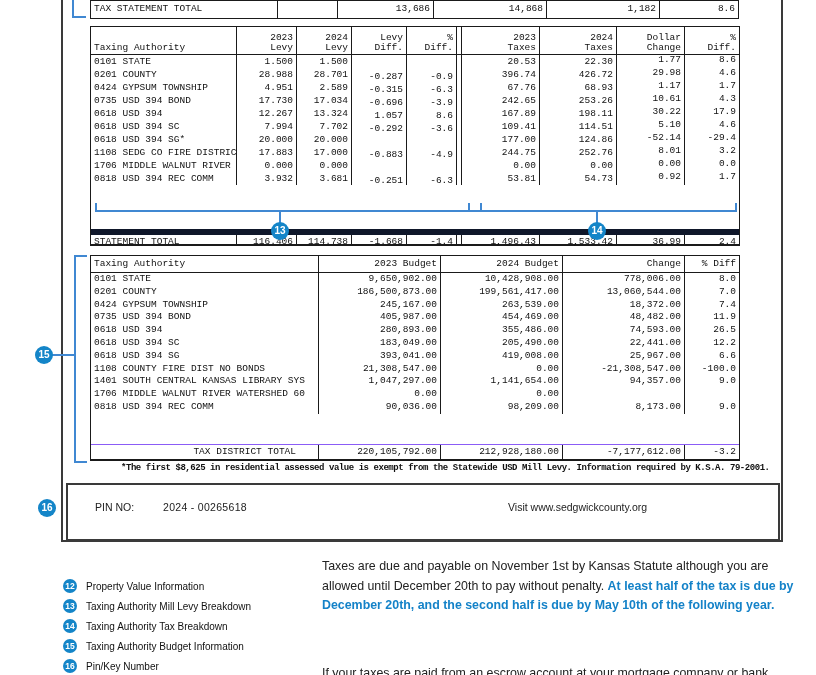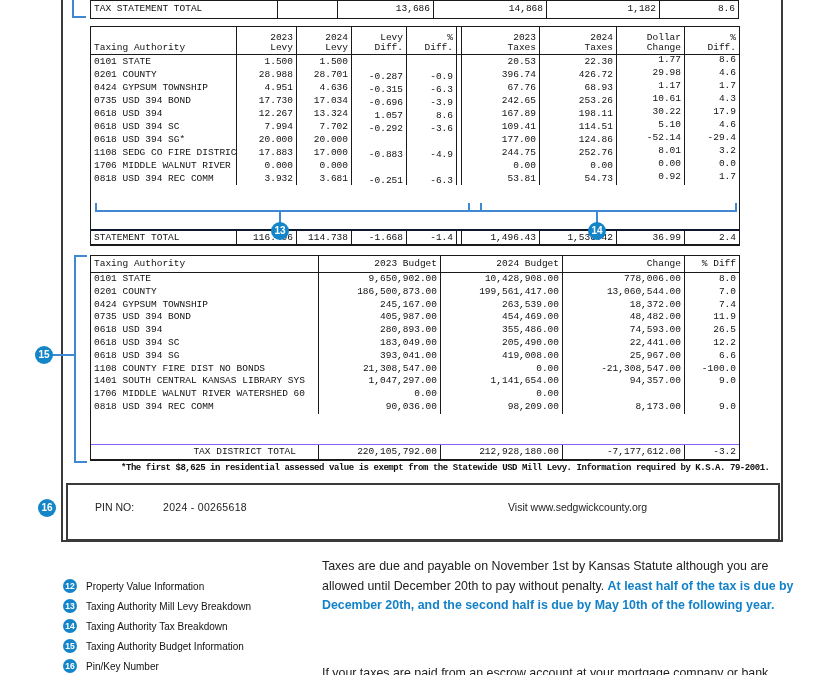--- a/index.html
+++ b/index.html
@@ -37,21 +37,21 @@
   .tc5{flex:1;border-right:none}
 
   
   #t2{left:90px;top:26px;width:650px;height:220px;border-bottom-width:2px;position:absolute;}
   #t2 .hdr{height:27px;border-bottom:1px solid #1a1a1a;}
   #t2 .hc{display:flex;flex-direction:column;justify-content:flex-end;align-items:flex-end;
           padding:2px 3px;line-height:9.5px;}
   #t2 .hname{align-items:flex-start;}
   #t2 .row{height:13px;line-height:13px;}
   #t2 .trow{position:absolute;bottom:0;left:0;width:100%;height:15px;line-height:13px;
-            border-top:2px solid #0f172a;box-sizing:border-box;}
+            border-top:6px solid #0f172a;box-sizing:border-box;}
   .lc0{width:146px}.lc1{width:60px}.lc2{width:55px}.lc3{width:55px}.lc4{width:50px}
   .lgap{width:5px;padding:0;}
   .lc5{width:78px}.lc6{width:77px}.lc7{width:68px}.lc8{flex:1;border-right:none}
 
   
   #t3{left:90px;top:255px;width:650px;height:206px;border-bottom-width:2px;position:absolute;}
   #t3 .hdr{height:16px;line-height:15px;border-bottom:1px solid #1a1a1a;}
   #t3 .row{height:12.8px;line-height:12.8px;}
   #t3 .trow{position:absolute;bottom:0;left:0;width:100%;height:15px;line-height:13px;
             border-top:1px solid #8b5cf6;box-sizing:border-box;}
@@ -189,21 +189,21 @@
         <div class="cell lc4 num"><span class="dn">-0.9</span></div>
         <div class="cell lgap"></div>
         <div class="cell lc5 num">396.74</div>
         <div class="cell lc6 num">426.72</div>
         <div class="cell lc7 num"><span class="up">29.98</span></div>
         <div class="cell lc8 num"><span class="up">4.6</span></div>
       </div>
       <div class="row">
         <div class="cell lc0">0424 GYPSUM TOWNSHIP</div>
         <div class="cell lc1 num">4.951</div>
-        <div class="cell lc2 num">4.636</div>
+        <div class="cell lc2 num">2.589</div>
         <div class="cell lc3 num"><span class="dn">-0.315</span></div>
         <div class="cell lc4 num"><span class="dn">-6.3</span></div>
         <div class="cell lgap"></div>
         <div class="cell lc5 num">67.76</div>
         <div class="cell lc6 num">68.93</div>
         <div class="cell lc7 num"><span class="up">1.17</span></div>
         <div class="cell lc8 num"><span class="up">1.7</span></div>
       </div>
       <div class="row">
         <div class="cell lc0">0735 USD 394 BOND</div>

